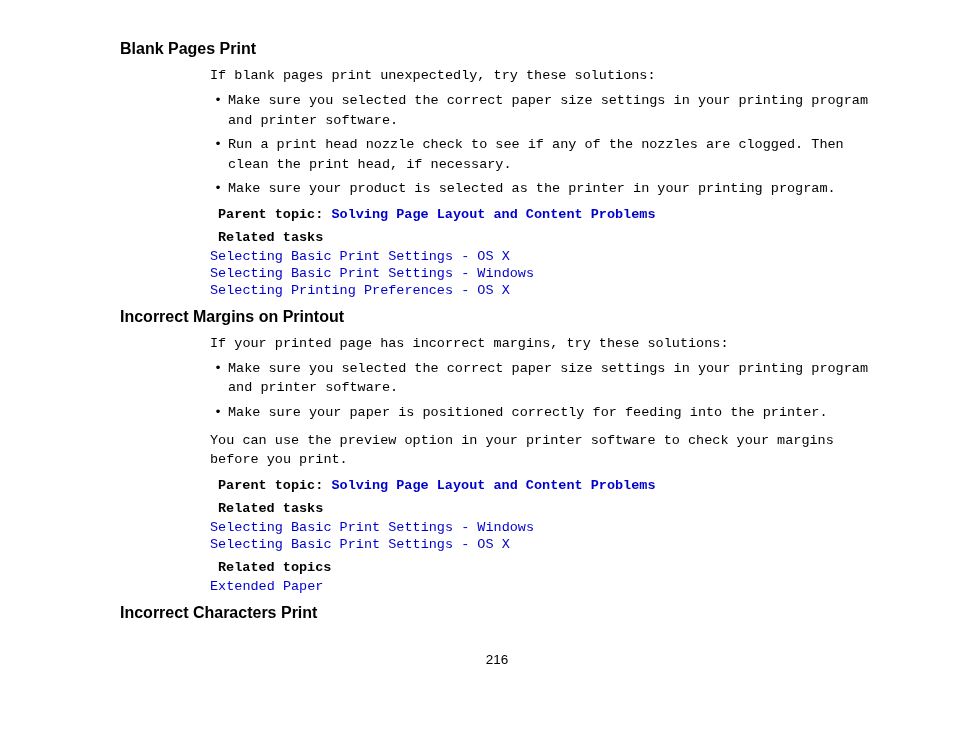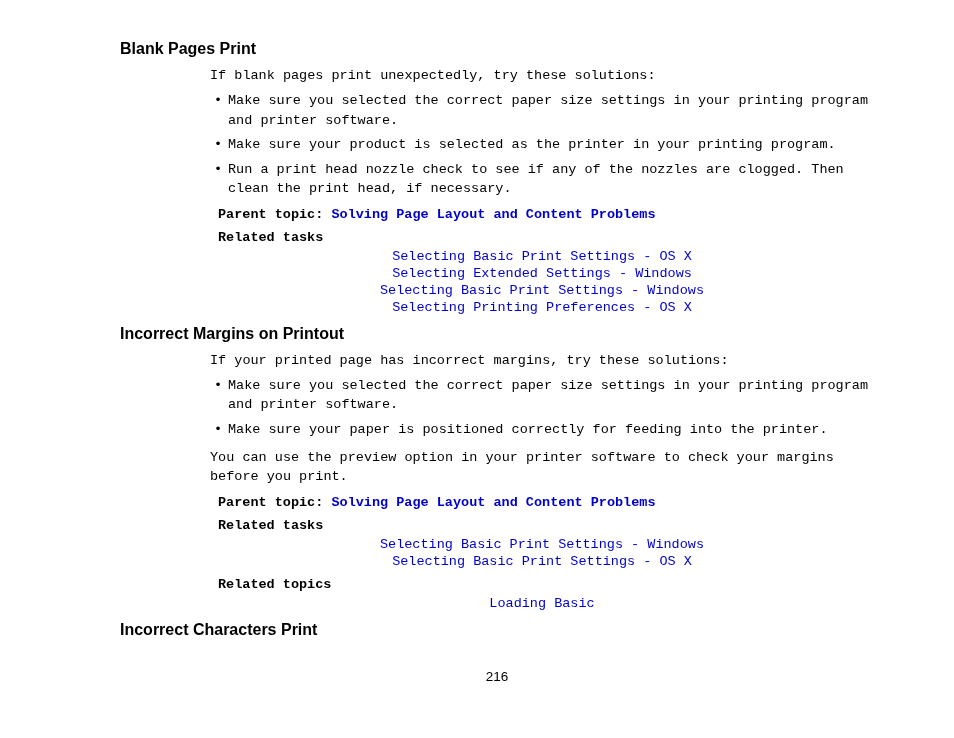--- a/index.html
+++ b/index.html
@@ -61,21 +61,20 @@
       cursor: pointer;
     }
     .section-label {
       font-weight: bold;
       margin-top: 8px;
       margin-bottom: 4px;
       padding-left: 8px;
     }
     .related-links {
       margin-bottom: 4px;
-      text-align: center;
     }
     .related-links a {
       display: block;
       color: #0000cc;
       text-decoration: none;
       margin-bottom: 2px;
       cursor: pointer;
     }
     .page-number {
       text-align: center;
@@ -91,31 +90,30 @@
 <body>
 
 <div class="page">
 
   <div class="section">
     <h2>Blank Pages Print</h2>
     <div class="content-block">
       <p class="intro-text">If blank pages print unexpectedly, try these solutions:</p>
       <ul class="bullet-list">
         <li>Make sure you selected the correct paper size settings in your printing program and printer software.</li>
+        <li>Run a print head nozzle check to see if any of the nozzles are clogged. Then clean the print head, if necessary.</li>
         <li>Make sure your product is selected as the printer in your printing program.</li>
-        <li>Run a print head nozzle check to see if any of the nozzles are clogged. Then clean the print head, if necessary.</li>
       </ul>
       <p class="section-label">
         <span>Parent topic:</span>
         <a class="link-blue">Solving Page Layout and Content Problems</a>
       </p>
       <p class="section-label">Related tasks</p>
       <div class="related-links">
         <a class="link-blue">Selecting Basic Print Settings - OS X</a>
-        <a class="link-blue">Selecting Extended Settings - Windows</a>
         <a class="link-blue">Selecting Basic Print Settings - Windows</a>
         <a class="link-blue">Selecting Printing Preferences - OS X</a>
       </div>
     </div>
   </div>
 
   <div class="section">
     <h2>Incorrect Margins on Printout</h2>
     <div class="content-block">
       <p class="intro-text">If your printed page has incorrect margins, try these solutions:</p>
@@ -128,21 +126,21 @@
         <span>Parent topic:</span>
         <a class="link-blue">Solving Page Layout and Content Problems</a>
       </p>
       <p class="section-label">Related tasks</p>
       <div class="related-links">
         <a class="link-blue">Selecting Basic Print Settings - Windows</a>
         <a class="link-blue">Selecting Basic Print Settings - OS X</a>
       </div>
       <p class="section-label">Related topics</p>
       <div class="related-links">
-        <a class="link-blue">Loading Basic</a>
+        <a class="link-blue">Extended Paper</a>
       </div>
     </div>
   </div>
 
   <div class="section">
     <h2>Incorrect Characters Print</h2>
   </div>
 
   <div class="page-number">216</div>
 </div>

